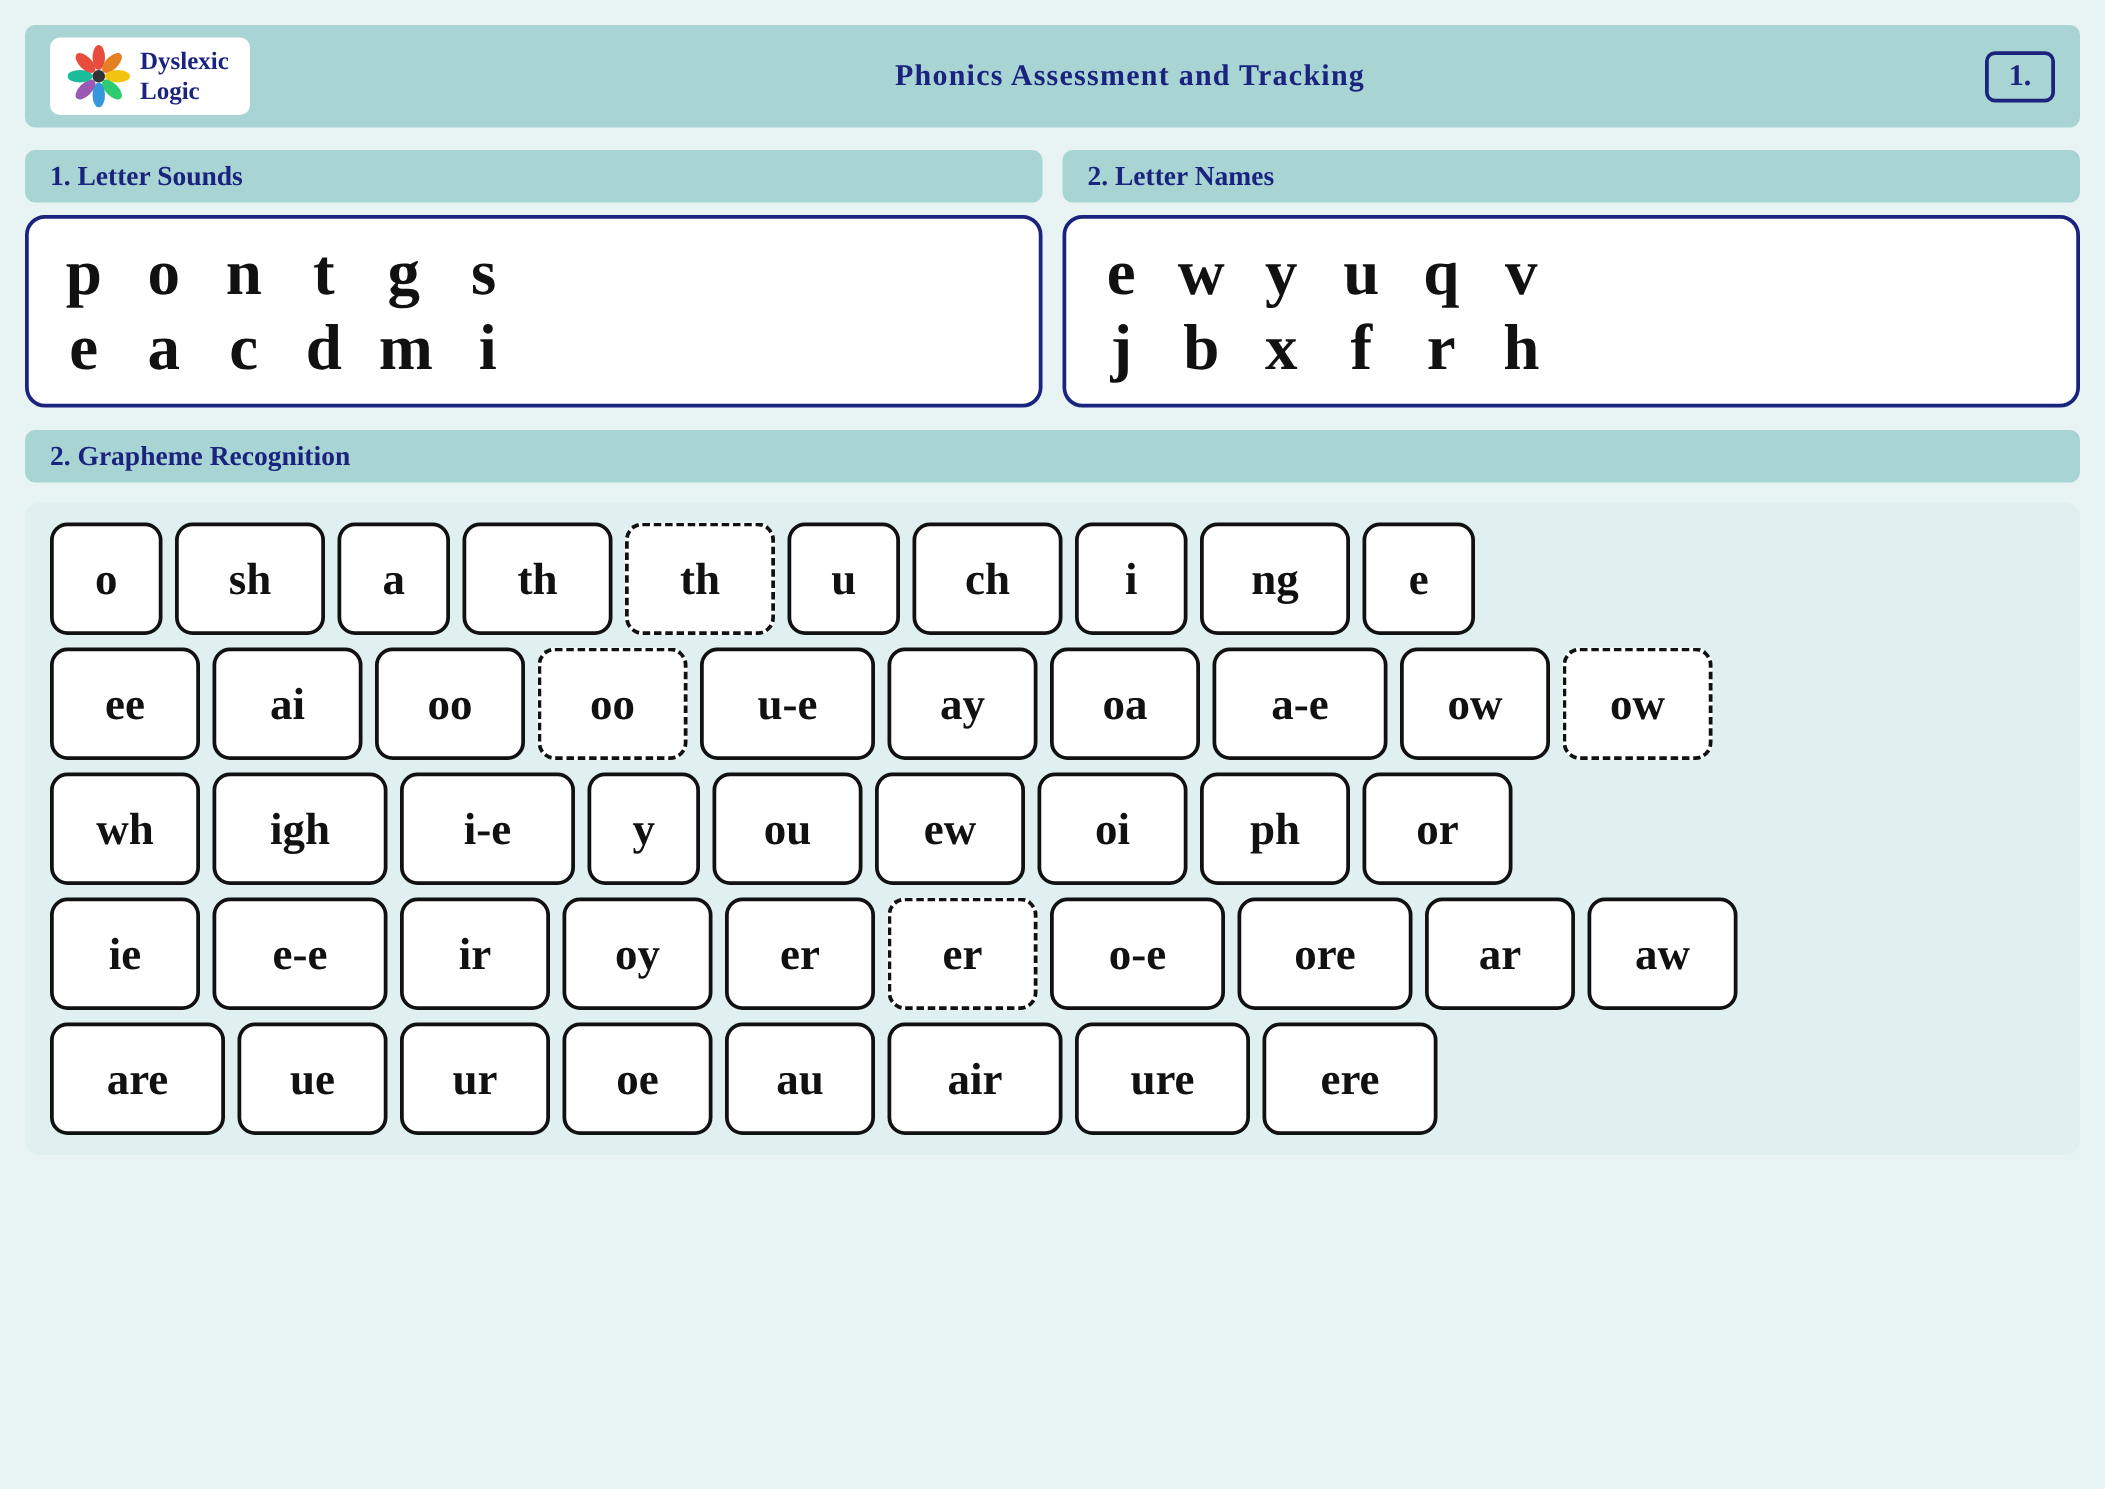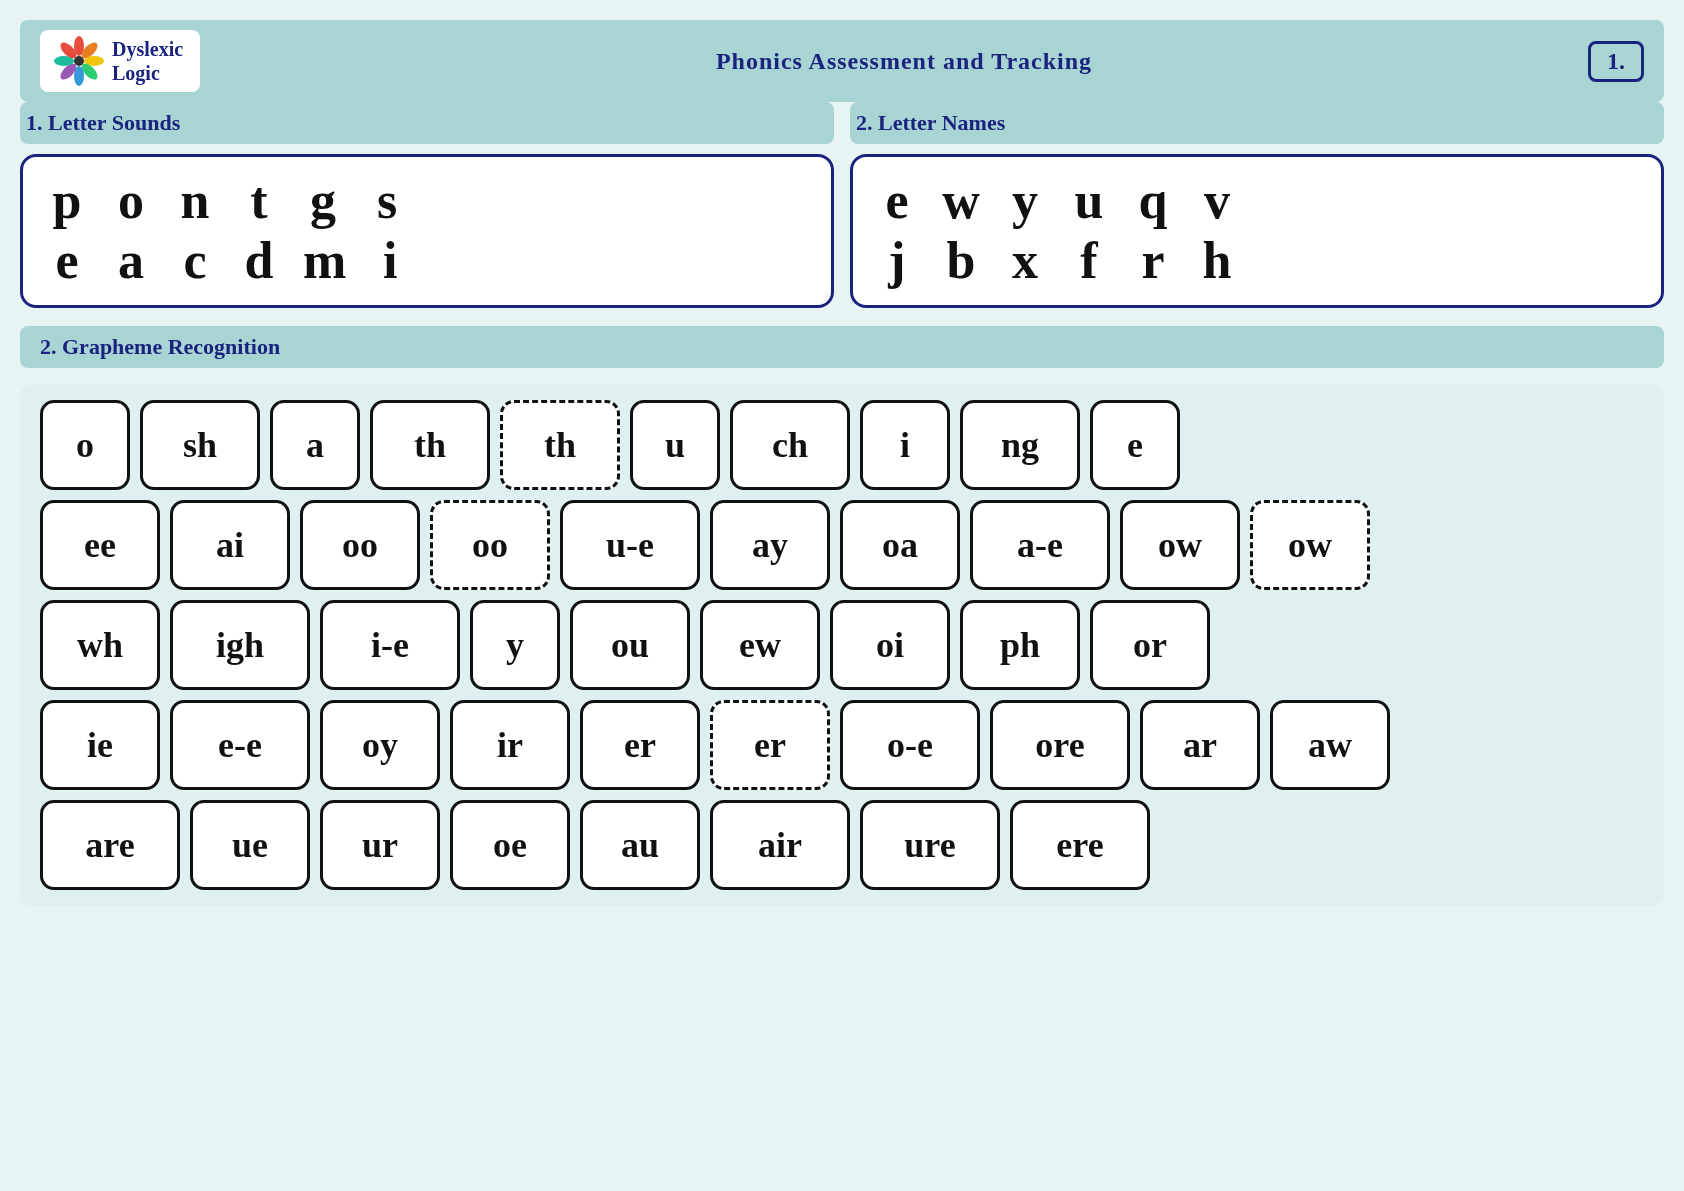--- a/index.html
+++ b/index.html
@@ -11,20 +11,21 @@
       padding: 20px;
     }
 
     
     .header {
       display: flex;
       align-items: center;
       background: #a8d4d4;
       border-radius: 8px;
       padding: 10px 20px;
+      margin-bottom: 18px;
     }
     .logo-area {
       display: flex;
       align-items: center;
       background: white;
       border-radius: 8px;
       padding: 6px 14px;
       margin-right: 20px;
       min-width: 160px;
     }
@@ -59,21 +60,21 @@
 
     
     .section-row {
       display: flex;
       gap: 16px;
       margin-bottom: 10px;
     }
     .section-header {
       background: #a8d4d4;
       border-radius: 8px;
-      padding: 8px 6px;
+      padding: 8px 20px;
       font-size: 22px;
       font-weight: bold;
       color: #1a237e;
     }
     .section-header-left { flex: 1; }
     .section-header-right { flex: 1; }
 
     
     .letters-row {
       display: flex;
@@ -264,22 +265,22 @@
     <div class="grapheme-cell w2">ou</div>
     <div class="grapheme-cell w2">ew</div>
     <div class="grapheme-cell w2">oi</div>
     <div class="grapheme-cell w2">ph</div>
     <div class="grapheme-cell w2">or</div>
   </div>
 
   <div class="grapheme-row">
     <div class="grapheme-cell w2">ie</div>
     <div class="grapheme-cell w3">e-e</div>
+    <div class="grapheme-cell w2">ir</div>
     <div class="grapheme-cell w2">oy</div>
-    <div class="grapheme-cell w2">ir</div>
     <div class="grapheme-cell w2">er</div>
     <div class="grapheme-cell w2 dashed">er</div>
     <div class="grapheme-cell w3">o-e</div>
     <div class="grapheme-cell w3">ore</div>
     <div class="grapheme-cell w2">ar</div>
     <div class="grapheme-cell w2">aw</div>
   </div>
 
   <div class="grapheme-row">
     <div class="grapheme-cell w3">are</div>

